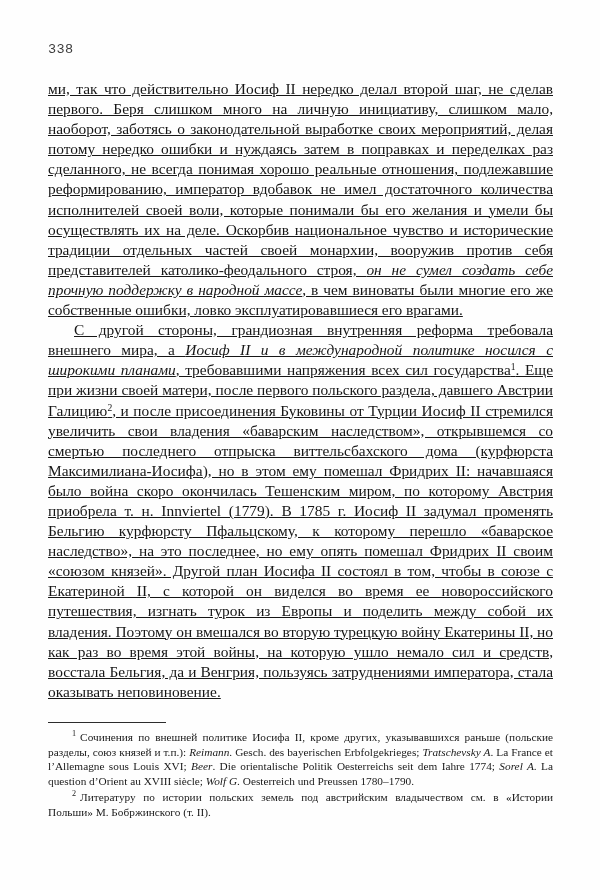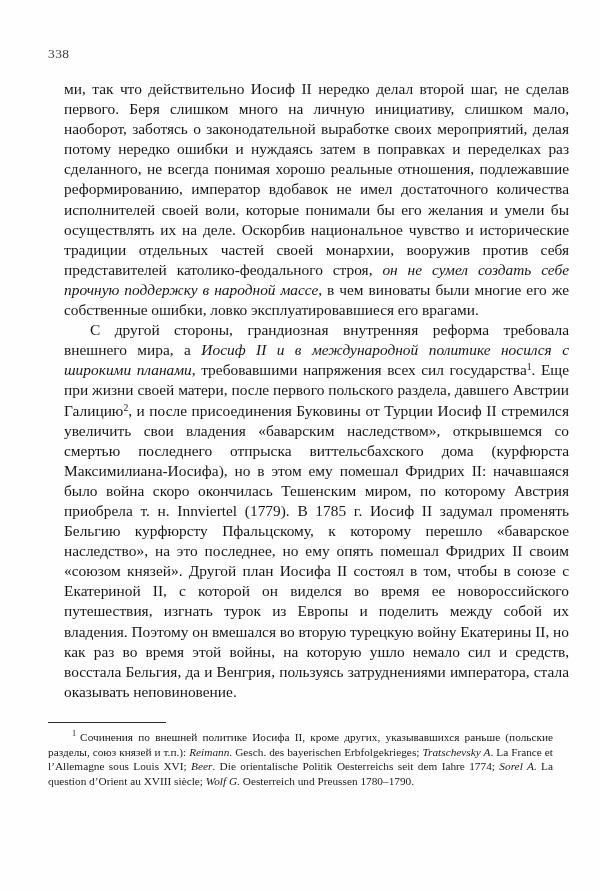--- a/index.html
+++ b/index.html
@@ -26,42 +26,44 @@
   }
 
   
   .running-head {
     position: absolute;
     top: 42px;
     left: 48px;
     width: 505px;
     height: 20px;
     display: flex;
-    align-items: flex-end;
+    align-items: flex-start;
     justify-content: space-between;
-    font-family: Liberation Serif, serif;
+    font-family: Liberation Mono, monospace;
     color: #3a3a3a;
+    flex-direction: column;
   }
   .folio {
     font-size: 13.5px;
     letter-spacing: 0.4px;
     color: #3c3c3c;
   }
   .head-title {
     font-size: 12.6px;
     letter-spacing: 0.15px;
     color: #3c3c3c;
   }
 
   
   .body-text {
     position: absolute;
     top: 79px;
-    left: 64px;
+    left: 48px;
     width: 505px;
+    text-decoration: underline;
   }
   .para {
     margin: 0;
     font-size: 15.4px;
     line-height: 20.1px;
     text-align: justify;
     text-align-last: left;
     text-indent: 26px;
     hyphens: none;
     word-spacing: -0.1px;
@@ -121,16 +123,17 @@
 
   <div class="body-text">
       <p class="para no-indent"><span>ми, так что действительно Иосиф II нередко делал второй шаг, не сделав первого. Беря слишком много на личную инициативу, слишком мало, наоборот, заботясь о законодательной выработке своих мероприятий, делая потому нередко ошибки и нуждаясь затем в поправках и переделках раз сделанного, не всегда понимая хорошо реальные отношения, подлежавшие реформированию, император вдобавок не имел достаточного количества исполнителей своей воли, которые понимали бы его желания и умели бы осуществлять их на деле. Оскорбив национальное чувство и исторические традиции отдельных частей своей монархии, вооружив против себя представителей католико-феодального строя, </span><i>он не сумел создать себе прочную поддержку в народной массе</i><span>, в чем виноваты были многие его же собственные ошибки, ловко эксплуатировавшиеся его врагами.</span></p>
       <p class="para"><span>С другой стороны, грандиозная внутренняя реформа требовала внешнего мира, а </span><i>Иосиф II и в международной политике носился с широкими планами</i><span>, требовавшими напряжения всех сил государства</span><sup>1</sup><span>. Еще при жизни своей матери, после первого польского раздела, давшего Австрии Галицию</span><sup>2</sup><span>, и после присоединения Буковины от Турции Иосиф II стремился увеличить свои владения «баварским наследством», открывшемся со смертью последнего отпрыска виттельсбахского дома (курфюрста Максимилиана-Иосифа), но в этом ему помешал Фридрих II: начавшаяся было война скоро окончилась Тешенским миром, по которому Австрия приобрела т. н. Innviertel (1779). В 1785 г. Иосиф II задумал променять Бельгию курфюрсту Пфальцскому, к которому перешло «баварское наследство», на это последнее, но ему опять помешал Фридрих II своим «союзом князей». Другой план Иосифа II состоял в том, чтобы в союзе с Екатериной II, с которой он виделся во время ее новороссийского путешествия, изгнать турок из Европы и поделить между собой их владения. Поэтому он вмешался во вторую турецкую войну Екатерины II, но как раз во время этой войны, на которую ушло немало сил и средств, восстала Бельгия, да и Венгрия, пользуясь затруднениями императора, стала оказывать неповиновение.</span></p>
     </div>
 
   <div class="footnotes">
     <div class="fn-rule"></div>
     <div class="fn-list">
         <p class="footnote"><span class="fn-marker">1</span><span>Сочинения по внешней политике Иосифа II, кроме других, указывавшихся раньше (польские разделы, союз князей и т.п.): </span><i>Reimann</i><span>. Gesch. des bayerischen Erbfolgekrieges; </span><i>Tratschevsky A</i><span>. La France et l’Allemagne sous Louis XVI; </span><i>Beer</i><span>. Die orientalische Politik Oesterreichs seit dem Iahre 1774; </span><i>Sorel A</i><span>. La question d’Orient au XVIII siècle; </span><i>Wolf G</i><span>. Oesterreich und Preussen 1780–1790.</span></p>
+        <p class="footnote"><span class="fn-marker">2</span><span>Литературу по истории польских земель под австрийским владычеством см. в «Истории Польши» М. Бобржинского (т. II).</span></p>
       </div>
   </div>
 
 </div>
 
 </body></html>

